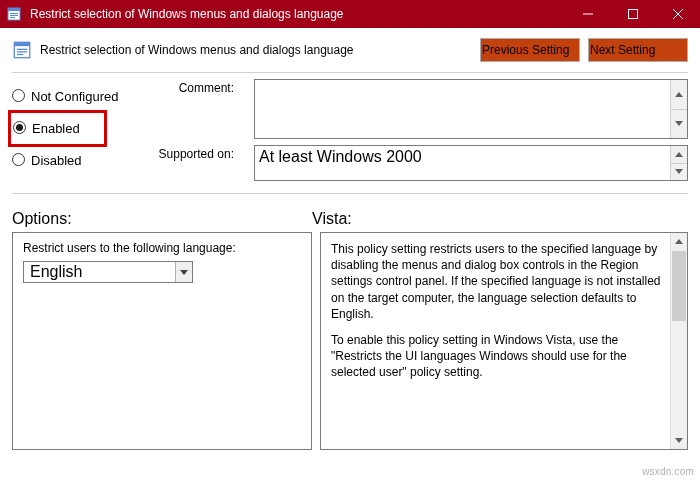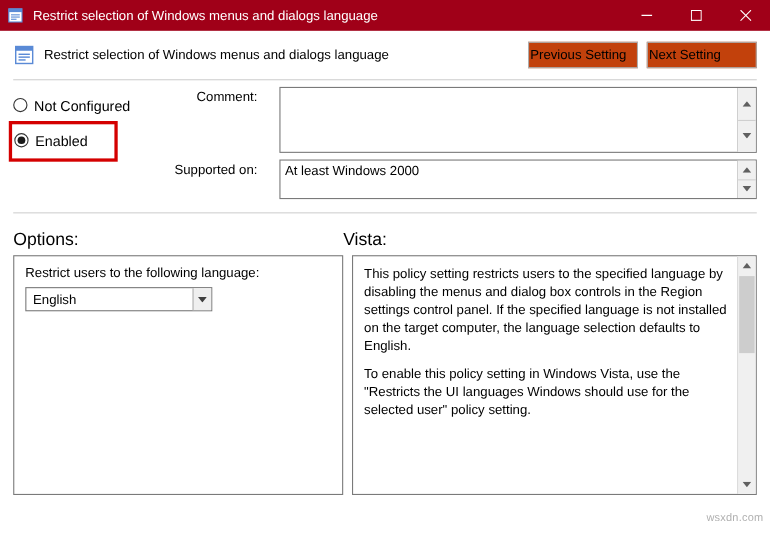--- a/index.html
+++ b/index.html
@@ -26,36 +26,36 @@
   .radio { width: 13px; height: 13px; border: 1px solid #333; border-radius: 50%; display: inline-flex; align-items: center; justify-content: center; background: #fff; }
   .radio.selected::after { content: ""; width: 7px; height: 7px; background: #1a1a1a; border-radius: 50%; }
   .highlight-box { border: 3px solid #d40000; padding: 2px 24px 2px 2px; margin-left: -4px; display: inline-flex; }
 
   .midcol { flex: 1; }
   .form-row { display: flex; align-items: flex-start; margin-bottom: 6px; gap: 12px; }
   .form-label { width: 90px; text-align: right; padding-right: 8px; padding-top: 2px; font-size: 12px; }
   .textarea-box { flex: 1; display: flex; border: 1px solid #7a7a7a; background: #fff; }
   .ta-small { height: 60px; }
   .ta-supp { height: 36px; }
-  .ta-body { flex: 1; padding: 2px 4px; font-size: 12px; overflow: hidden; }
+  .ta-body { flex: 1; padding: 2px 4px; font-size: 16px; overflow: hidden; }
   .spin-col { width: 17px; display: flex; flex-direction: column; border-left: 1px solid #cfcfcf; }
   .spinbtn { flex: 1; display: flex; align-items: center; justify-content: center; background: #f0f0f0; }
   .spinbtn svg { fill: #606060; }
   .spinbtn + .spinbtn { border-top: 1px solid #cfcfcf; }
 
   .lower-labels { display: flex; padding: 16px 12px 4px 12px; font-size: 16px; }
   .lower-labels .col1 { width: 300px; }
 
   .lower { display: flex; padding: 0 12px 12px 12px; gap: 8px; height: 230px; }
   .panel { border: 1px solid #7a7a7a; background: #fff; padding: 8px 10px; font-size: 12px; overflow: hidden; }
   .panel.left { width: 300px; }
   .panel.right { flex: 1; position: relative; padding-right: 20px; line-height: 1.35; }
 
   .dropdown { margin-top: 6px; width: 170px; height: 22px; border: 1px solid #7a7a7a; display: flex; align-items: center; background: #fff; }
-  .dropdown .dd-val { flex: 1; padding: 0 6px; font-size: 12px; }
+  .dropdown .dd-val { flex: 1; padding: 0 6px; font-size: 16px; }
   .dropdown .dd-btn { width: 17px; height: 100%; border-left: 1px solid #b0b0b0; background: #efefef; display: flex; align-items: center; justify-content: center; }
 
   .vscroll { position: absolute; right: 0; top: 0; bottom: 0; width: 17px; background: #f0f0f0; display: flex; flex-direction: column; border-left: 1px solid #dcdcdc; }
   .vscroll .arrow { height: 17px; display: flex; align-items: center; justify-content: center; }
   .vscroll .thumb { background: #cdcdcd; margin: 1px; height: 70px; }
   .vscroll .track { flex: 1; }
 
   .help-text p { margin: 0 0 10px 0; }
 
   .watermark { position: absolute; right: 6px; bottom: 23px; font-size: 10px; color: #b0b0b0; letter-spacing: 0.2px; pointer-events: none; }
@@ -116,20 +116,24 @@
     <div class="radio-row">
       <span class="radio"></span>
       <span>Not Configured</span>
     </div>
     <div class="highlight-box">
       <div class="radio-row">
         <span class="radio selected"></span>
         <span>Enabled</span>
       </div>
     </div>
+    <div class="radio-row">
+      <span class="radio"></span>
+      <span>Disabled</span>
+    </div>
   </div>
 
   <div class="midcol">
     <div class="form-row">
       <div class="form-label">Comment:</div>
       <div class="textarea-box ta-small">
         <div class="ta-body"></div>
         <div class="spin-col">
           <div class="spinbtn">
               <svg width="8" height="5">

